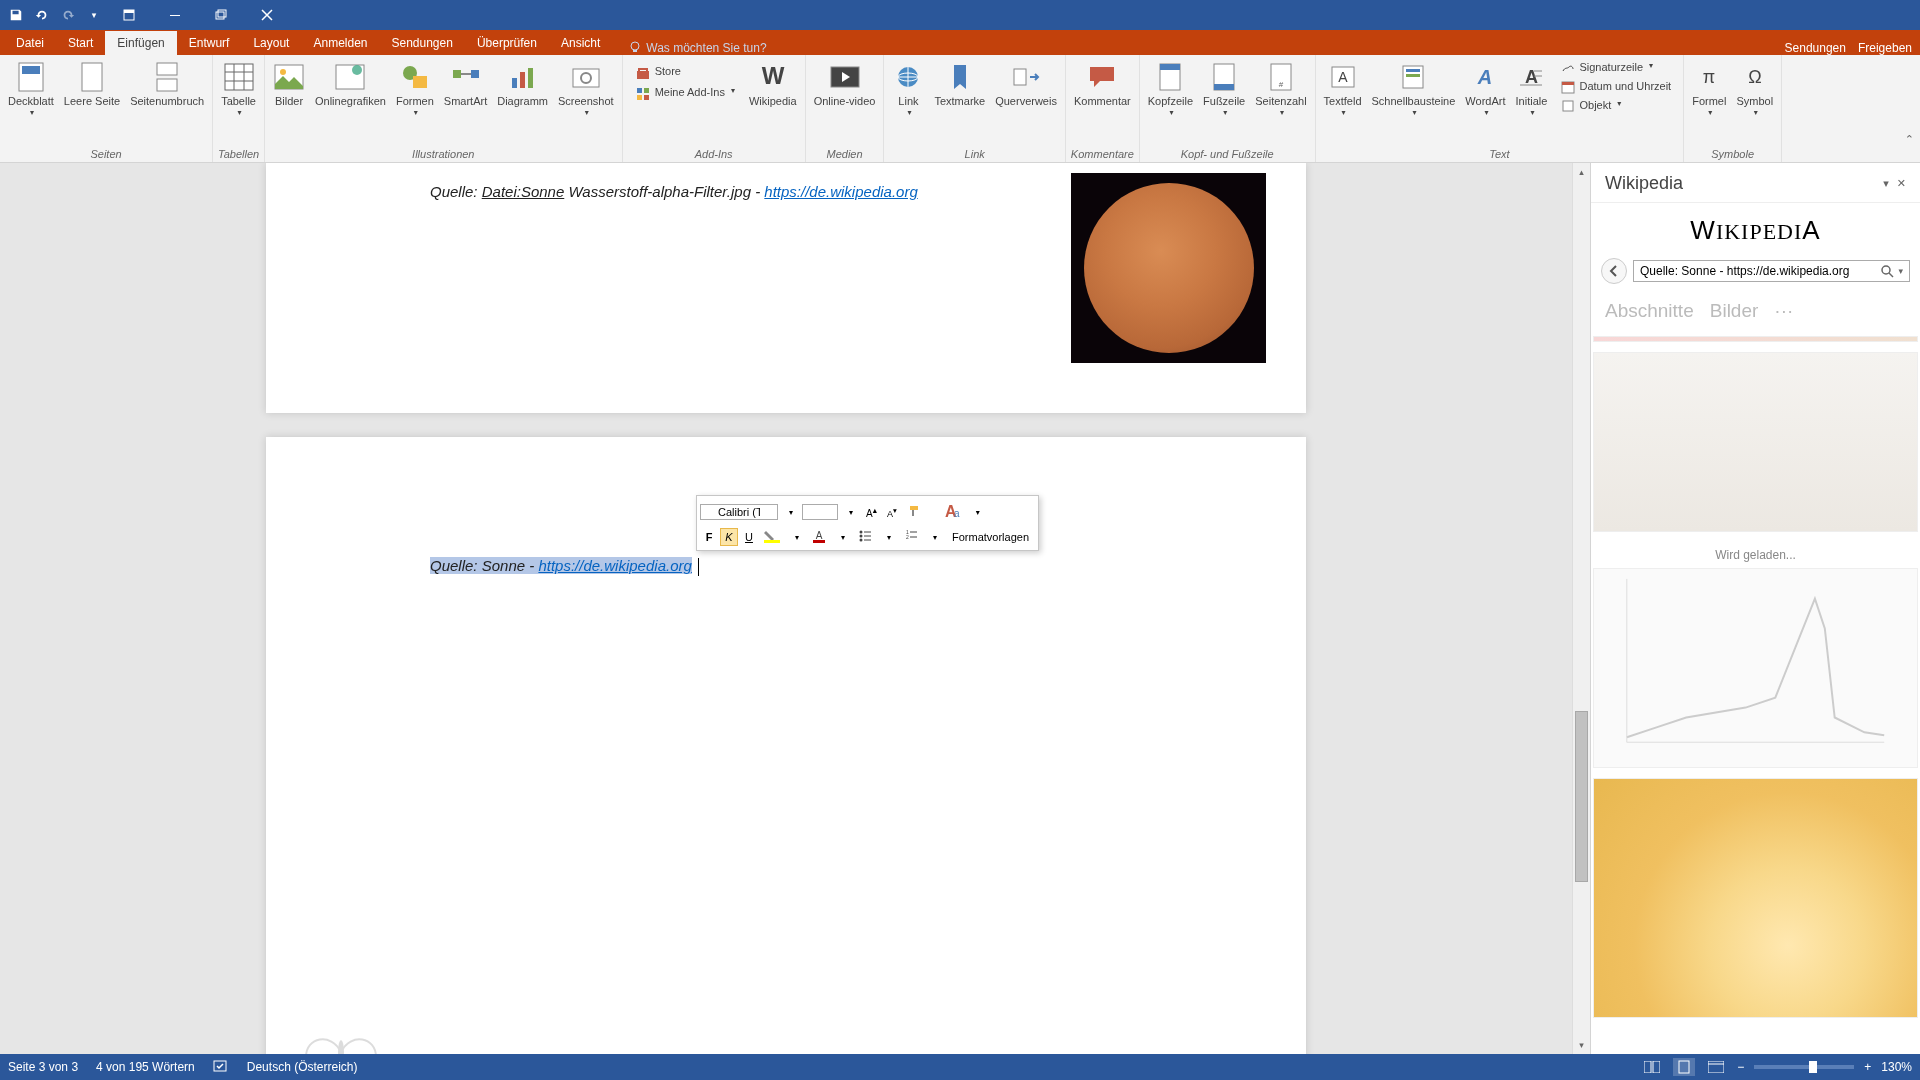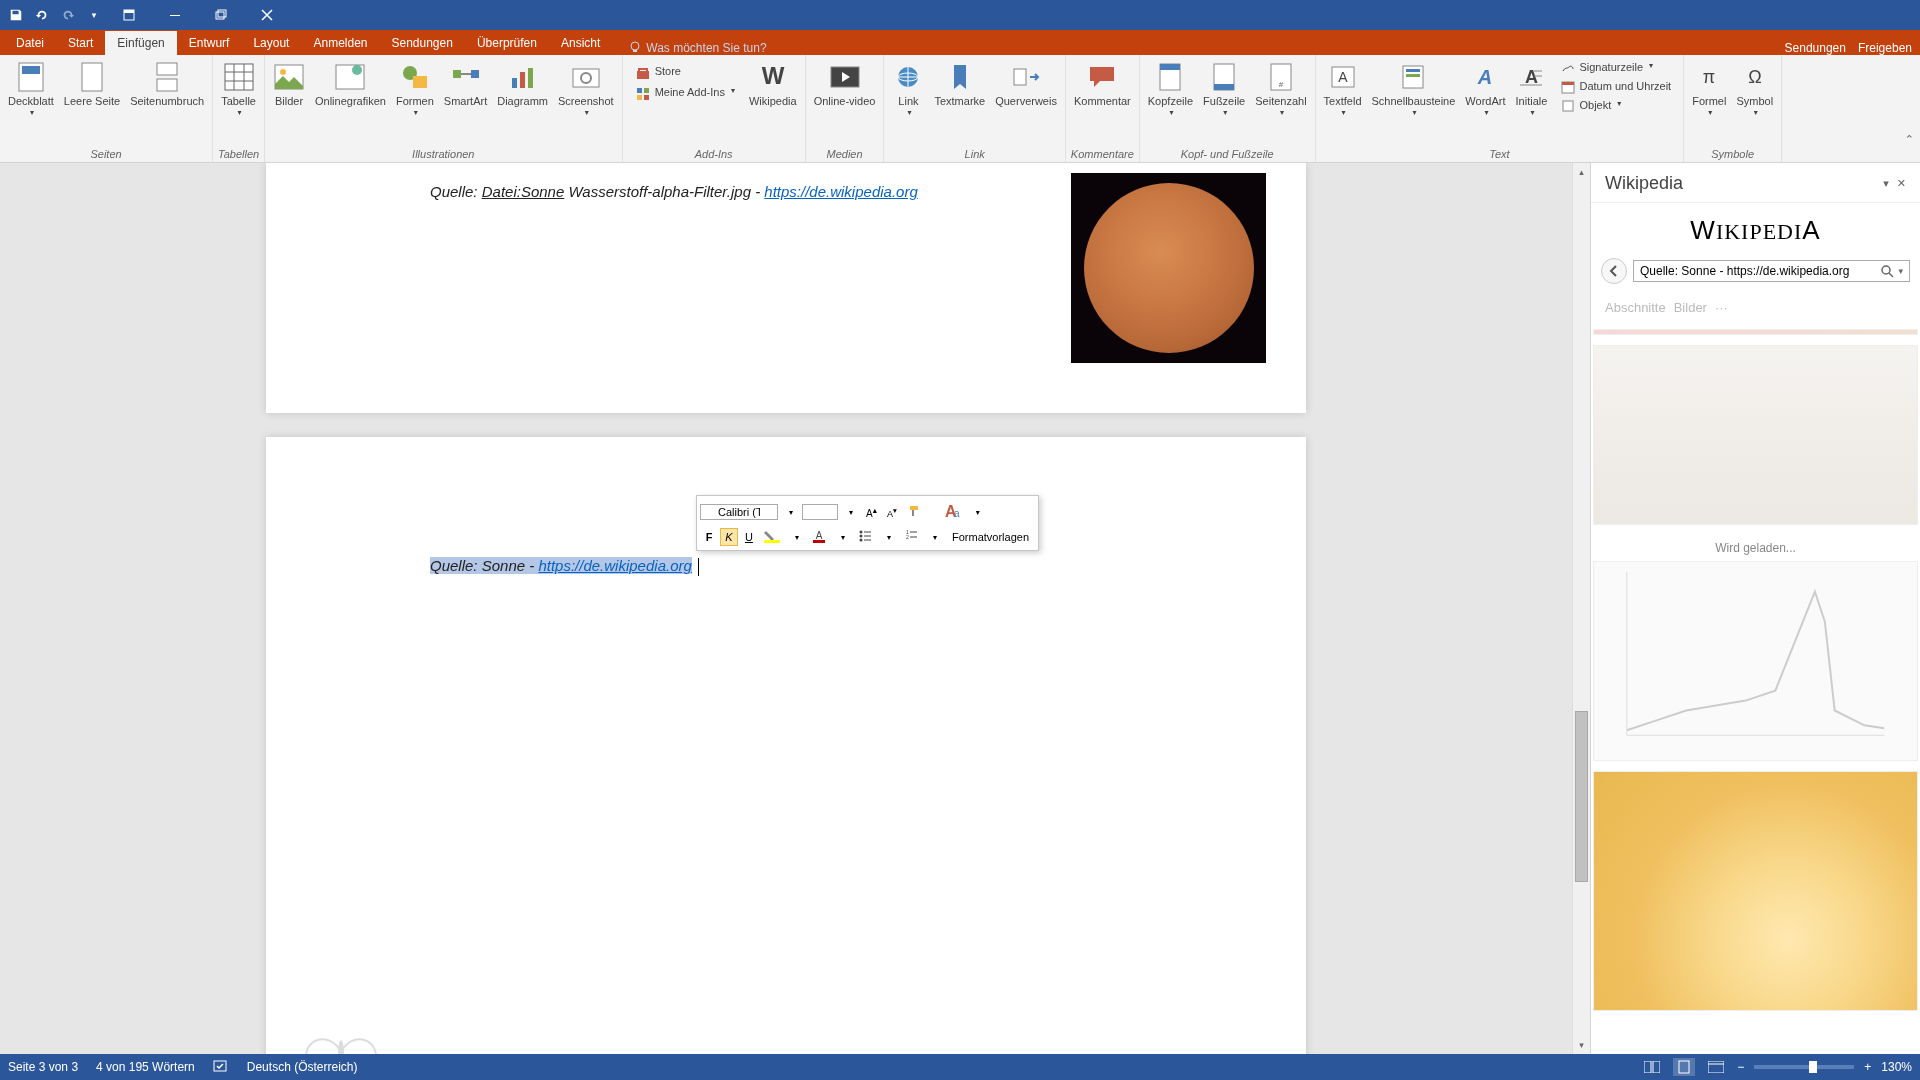--- a/index.html
+++ b/index.html
@@ -64,21 +64,21 @@
 .wiki-pane { width: 330px; background: #fff; border-left: 1px solid #d4d4d4; display: flex; flex-direction: column; }
 .wiki-header { padding: 10px 14px 8px; display: flex; align-items: center; justify-content: space-between; border-bottom: 1px solid #eee; }
 .wiki-title { font-size: 18px; color: #444; }
 .wiki-close-btns { display: flex; gap: 8px; color: #666; font-size: 11px; }
 .wiki-logo { text-align: center; padding: 12px 0; font-family: 'Times New Roman', serif; font-size: 22px; letter-spacing: 1px; }
 .wiki-logo .cap { font-size: 26px; }
 .wiki-search-row { display: flex; align-items: center; padding: 0 10px 10px; gap: 6px; }
 .wiki-back { width: 26px; height: 26px; border: 1px solid #ccc; border-radius: 50%; display: flex; align-items: center; justify-content: center; cursor: pointer; background: #f7f7f7; }
 .wiki-search { flex: 1; border: 1px solid #ababab; padding: 3px 6px; font-size: 12px; display: flex; align-items: center; }
 .wiki-search input { border: none; flex: 1; outline: none; font-size: 12px; }
-.wiki-tabs { display: flex; gap: 8px; padding: 6px 14px; color: #bbb; font-size: 13px; }
+.wiki-tabs { display: flex; gap: 16px; padding: 6px 14px; color: #bbb; font-size: 19px; }
 .wiki-content { flex: 1; overflow: auto; padding: 8px 2px; }
 .wiki-img-placeholder { width: 100%; background: #f5f3f2; border: 1px solid #eee; margin-bottom: 10px; }
 .wiki-loading { text-align: center; color: #888; font-size: 12px; padding: 6px 0; }
 
 
 .statusbar { position: absolute; bottom: 0; left: 0; right: 0; height: 26px; background: #2b579a; color: #fff; display: flex; align-items: center; font-size: 12px; padding: 0 8px; }
 .status-left { display: flex; gap: 18px; align-items: center; }
 .status-item { cursor: pointer; }
 .status-right { margin-left: auto; display: flex; align-items: center; gap: 10px; }
 .view-btn { width: 22px; height: 18px; cursor: pointer; display: flex; align-items: center; justify-content: center; }

